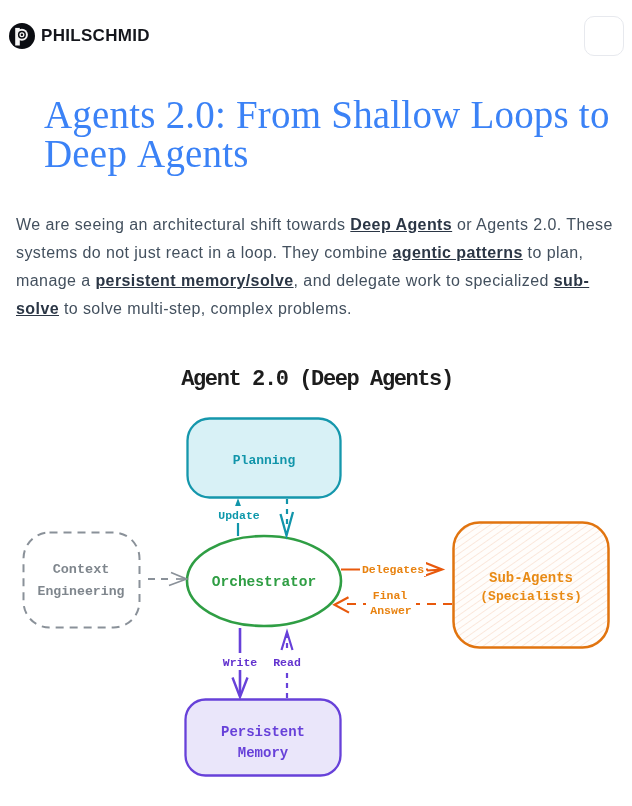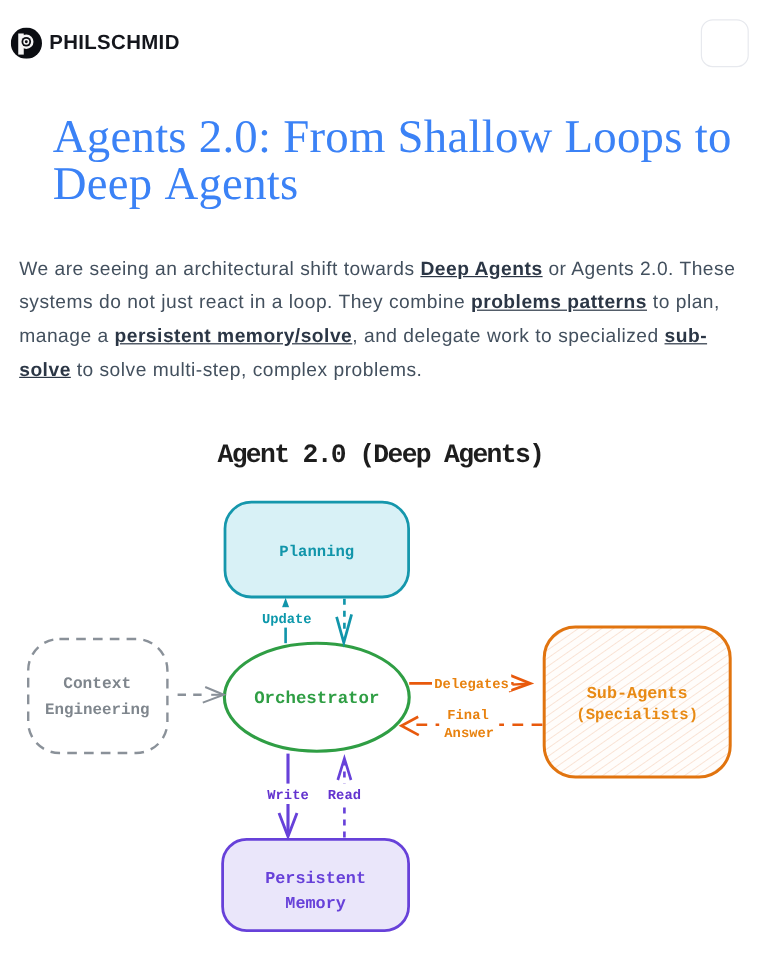--- a/index.html
+++ b/index.html
@@ -22,21 +22,21 @@
     <circle cx="12.9" cy="11.8" r="6" fill="#f5f5f5"></circle>
     <circle cx="12.9" cy="11.8" r="4" fill="#0b0d12"></circle>
     <circle cx="12.9" cy="11.8" r="2.5" fill="#f5f5f5"></circle>
     <circle cx="12.9" cy="11.8" r="1.2" fill="#0b0d12"></circle>
   </svg>
   <div class="brand">PHILSCHMID</div>
   <div class="navbtn"></div>
 </div>
 <h1>Agents 2.0: From Shallow Loops to Deep&nbsp;Agents</h1>
 <div class="para">We are seeing an architectural shift towards <b><u>Deep Agents</u></b> or Agents 2.0. These<br>
-systems do not just react in a loop. They combine <b><u>problems patterns</u></b> to plan,<br>
+systems do not just react in a loop. They combine <b><u>agentic patterns</u></b> to plan,<br>
 manage a <b><u>persistent memory/solve</u></b>, and delegate work to specialized <b><u>sub-</u></b><br>
 <b><u>solve</u></b> to solve multi-step, complex problems.</div>
 
 <svg class="diagram" width="632" height="458" viewBox="0 0 632 458" font-family="'Liberation Mono',monospace" font-weight="700">
   <defs>
     <pattern id="hatch" width="5.6" height="5.6" patternTransform="rotate(55)" patternUnits="userSpaceOnUse">
       <rect width="5.6" height="5.6" fill="#fffdfb"></rect>
       <line x1="0" y1="0" x2="0" y2="5.6" stroke="#f8dbc9" stroke-width="1.2"></line>
     </pattern>
   </defs>

